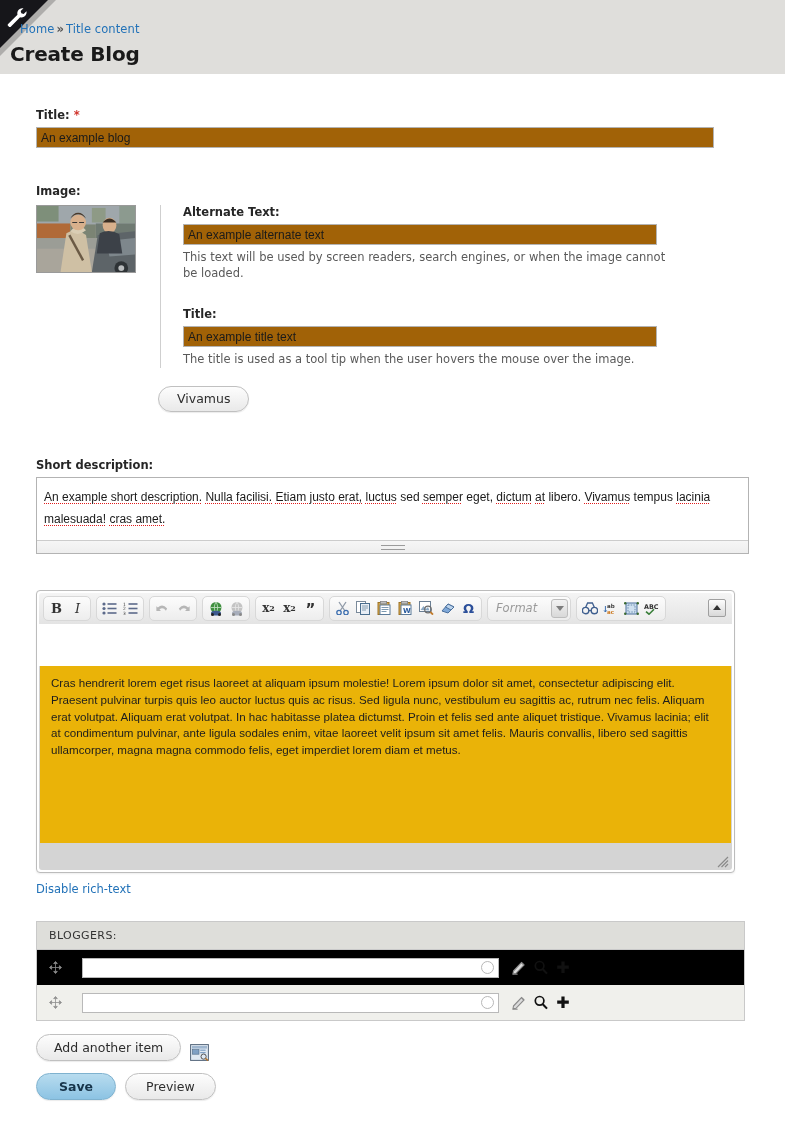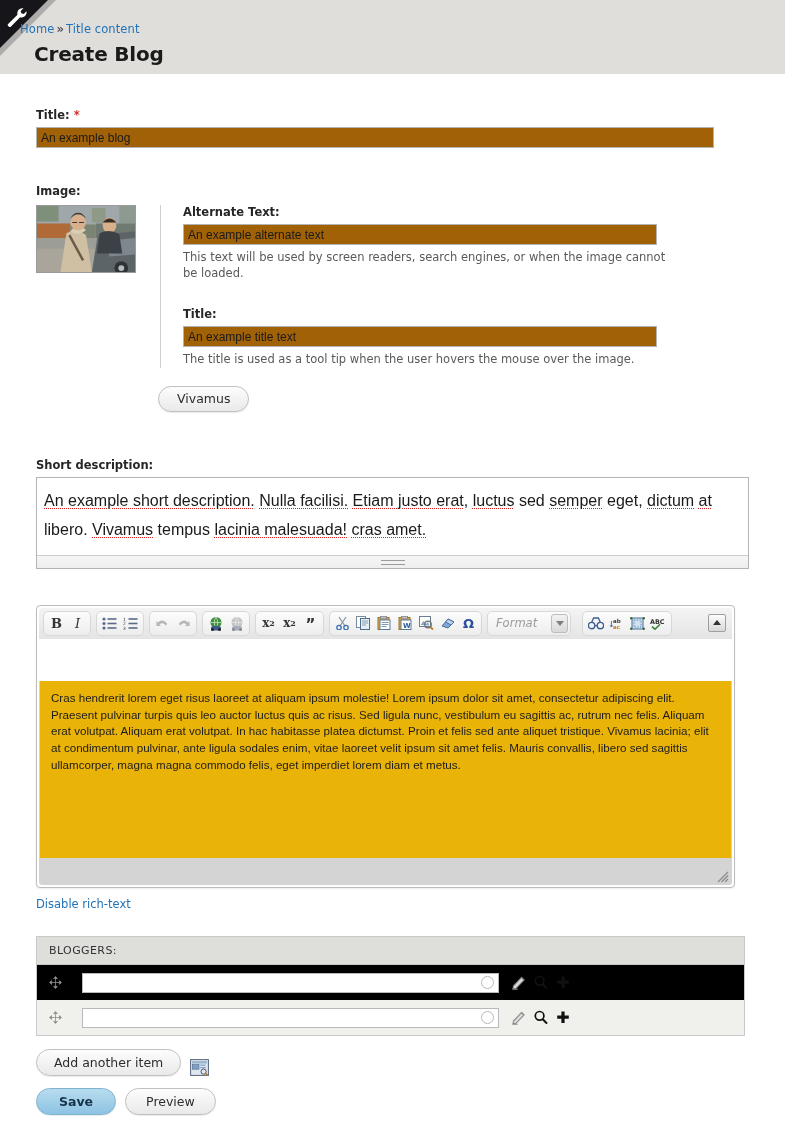--- a/index.html
+++ b/index.html
@@ -39,21 +39,21 @@
   }
   .breadcrumb {
     position: absolute; left: 20px; top: 22px;
     font-size: 11.5px;
     color: #1f6fbf;
     letter-spacing: 0.1px;
   }
   .breadcrumb a { color: #2272b8; text-decoration: none; }
   .breadcrumb .sep { color: #555; margin: 0 2px; font-weight: bold; }
   .page-title {
-    position: absolute; left: 34px; top: 42px;
+    position: absolute; left: 10px; top: 42px;
     font-size: 20px;
     font-weight: bold;
     color: #1a1a1a;
     letter-spacing: -0.2px;
   }
 
   
   .main { padding: 0 36px; position: relative; }
 
   .field-label {
@@ -128,21 +128,21 @@
   .blk-short { margin-top: 46px; }
   .sd-wrap {
     width: 713px;
     border: 1px solid #b3b3b3;
     background: #fff;
     margin-top: 5px;
   }
   .sd-text {
     padding: 8px 7px 10px 7px;
     font-family: "Liberation Sans", sans-serif;
-    font-size: 16px;
+    font-size: 12px;
     color: #1a1a1a;
     line-height: 1.85;
     min-height: 52px;
   }
   .sp {
     text-decoration: underline;
     text-decoration-style: dotted;
     text-decoration-color: #e01b1b;
     text-decoration-thickness: 1px;
     text-underline-offset: 2px;
@@ -206,21 +206,21 @@
   .tbtn.ital { font-style: italic; font-family: "DejaVu Serif", serif; font-size: 13px; }
   .sup, .sub { font-weight: bold; font-size: 12px; font-family: "DejaVu Serif", serif; }
   .sup sup, .sub sub { font-size: 8px; }
   .fmt-combo {
     display: flex; align-items: center;
     background: linear-gradient(#fcfcfc,#ededed);
     border: 1px solid #d8d8d8;
     border-radius: 5px;
     height: 25px;
     padding: 0 2px 0 8px;
-    margin-right: 11px;
+    margin-right: 5px;
     min-width: 84px;
     justify-content: space-between;
     cursor: pointer;
   }
   .fmt-combo span.lbl {
     font-style: italic;
     font-size: 11.5px;
     color: #9a9a9a;
   }
   .fmt-arrow {

